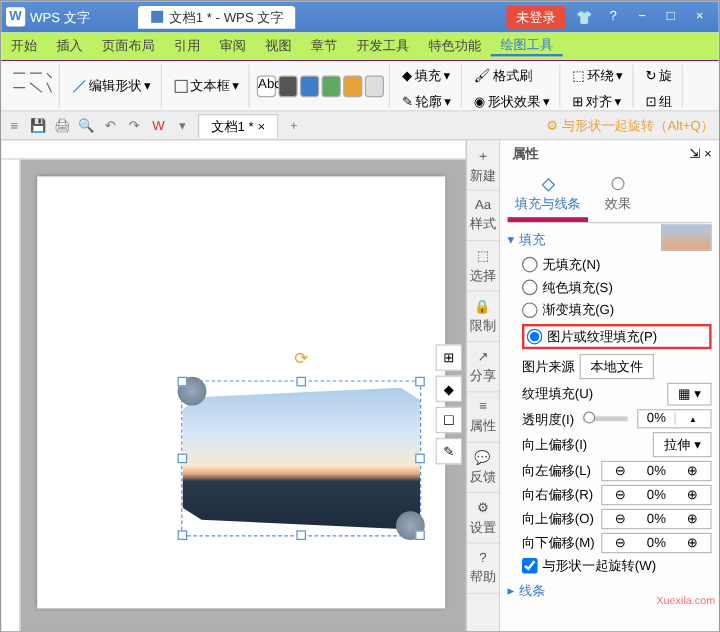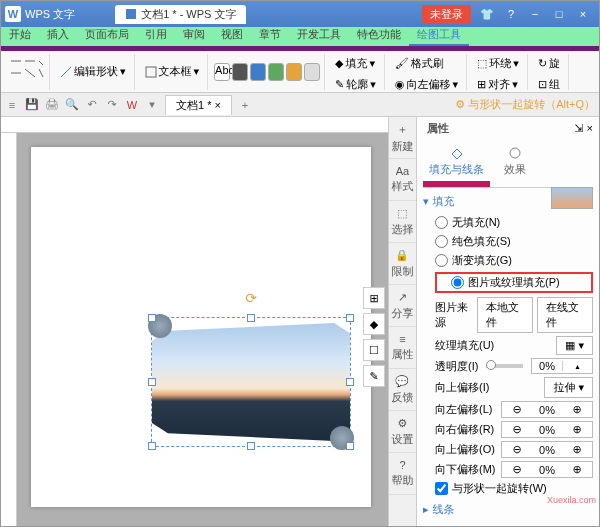--- a/index.html
+++ b/index.html
@@ -3,21 +3,21 @@
 <meta charset="utf-8">
 <style>
 *{box-sizing:border-box;margin:0;padding:0;font-family:"Microsoft YaHei",sans-serif;font-size:11px}
 body{background:#fff;width:600px;height:527px;overflow:hidden;border:1px solid #999}
 .titlebar{height:26px;background:linear-gradient(#5b8fd6,#4a7fc8);display:flex;align-items:center;color:#fff;padding:0 4px}
 .titlebar .logo{width:16px;height:16px;background:#fff;color:#4a7fc8;display:inline-flex;align-items:center;justify-content:center;font-weight:bold;border-radius:2px;margin-right:4px}
 .titlebar .tab{background:#fff;color:#333;padding:2px 10px;border-radius:3px 3px 0 0;margin-left:40px;display:flex;align-items:center}
 .titlebar .tab svg{margin-right:4px}
 .titlebar .nologin{background:#e74c3c;padding:2px 8px;margin-left:auto;margin-right:4px;border-radius:2px}
 .titlebar .winbtn{width:24px;text-align:center;cursor:pointer}
-.menubar{height:24px;display:flex;border-bottom:5px solid #701a75;background:#86efac}
+.menubar{height:24px;display:flex;align-items:center;border-bottom:1px solid #701a75;background:#bef264}
 .menubar span{padding:0 8px;cursor:pointer;color:#444}
 .menubar span.active{color:#3d7dca;border-bottom:2px solid #3d7dca}
 .ribbon{height:42px;background:#f8f8f8;border-bottom:1px solid #ccc;display:flex;align-items:center;padding:0 4px;gap:2px;overflow:hidden}
 .rgroup{border-right:1px solid #ddd;padding:0 4px;height:36px;display:flex;align-items:center;gap:2px}
 .rbtn{padding:2px 4px;display:flex;align-items:center;gap:2px;cursor:pointer;white-space:nowrap}
 .swatch{width:16px;height:18px;border:1px solid #aaa;border-radius:3px}
 .sw1{background:#fff}.sw2{background:#555}.sw3{background:#3d7dca}.sw4{background:#5fa85f}.sw5{background:#e8a23a}.sw6{background:#ddd}
 .doctabs{height:24px;background:#eee;display:flex;align-items:center;border-bottom:1px solid #ccc;padding:0 4px;gap:6px}
 .qicon{width:14px;height:14px;color:#777;display:inline-flex;align-items:center;justify-content:center}
 .doctabs .dtab{background:#fff;padding:2px 10px;border:1px solid #ccc;border-bottom:none}
@@ -33,25 +33,25 @@
 .curl{position:absolute;width:24px;height:24px;border-radius:50%;background:radial-gradient(#9ab,#678)}
 .curl.tl{left:-4px;top:-4px}.curl.br{right:-4px;bottom:-4px}
 .handle{position:absolute;width:8px;height:8px;background:#fff;border:1px solid #5b8fd6}
 .rot{position:absolute;left:50%;top:-28px;transform:translateX(-50%);color:#e8a23a;font-size:14px}
 .vtoolbar{width:28px;background:#f0f0f0;border-right:1px solid #ccc;display:flex;flex-direction:column}
 .vbtn{height:42px;display:flex;flex-direction:column;align-items:center;justify-content:center;border-bottom:1px solid #ddd;cursor:pointer;font-size:10px;color:#555;gap:2px}
 .panel{flex:1;background:#fdfdfd;padding:4px 6px;overflow:hidden;position:relative}
 .panel-title{font-weight:bold;color:#555;margin-left:4px}
 .ptabs{display:flex;gap:8px;margin:6px 0;border-bottom:1px solid #ccc}
 .ptab{padding:4px 6px;display:flex;flex-direction:column;align-items:center;gap:2px;cursor:pointer;color:#666}
-.ptab.active{color:#3d7dca;border-bottom:6px solid #be185d}
+.ptab.active{color:#3d7dca;border-bottom:4px solid #be185d}
 .section-h{display:flex;align-items:center;gap:4px;color:#3d7dca;margin:6px 0;cursor:pointer}
 .opt{display:flex;gap:4px;margin:4px 0 4px 12px}
 .opt input[type=radio]{cursor:pointer}
-.redbox{border:2px solid #e33;padding:1px 14px}
+.redbox{border:2px solid #e33;padding:1px 2px}
 .thumb{position:absolute;right:6px;top:70px;width:42px;height:22px;background:linear-gradient(#a8c8e8,#e8a878);border:1px solid #aaa}
 .row{display:flex;align-items:center;gap:4px;margin:3px 0 3px 12px}
 .btn{border:1px solid #bbb;padding:2px 8px;background:#fff;cursor:pointer}
 .spin{display:flex;align-items:center;border:1px solid #bbb;background:#fff}
 .spin span{padding:1px 6px;min-width:30px;text-align:center}
 .spin .ar{width:12px;height:10px;display:flex;align-items:center;justify-content:center;border-left:1px solid #ccc;cursor:pointer;font-size:8px}
 .statusbar{height:20px;background:#f0f0f0;border-top:1px solid #ccc;display:flex;align-items:center;padding:0 6px;gap:8px;font-size:10px;color:#555}
 .statusbar .spacer{margin-left:auto}
 .wm{position:absolute;right:4px;bottom:22px;color:#e33;font-size:9px;opacity:.7}
 .float-tools{position:absolute;left:362px;top:170px;display:flex;flex-direction:column;gap:4px}
@@ -113,21 +113,21 @@
     <span class="swatch sw4"></span>
     <span class="swatch sw5"></span>
     <span class="swatch sw6"></span>
   </div>
   <div class="rgroup" style="flex-direction:column;align-items:flex-start">
     <span class="rbtn">◆ <span>填充</span> ▾</span>
     <span class="rbtn">✎ <span>轮廓</span> ▾</span>
   </div>
   <div class="rgroup" style="flex-direction:column;align-items:flex-start">
     <span class="rbtn">🖌 <span>格式刷</span></span>
-    <span class="rbtn">◉ <span>向左偏移</span> ▾</span>
+    <span class="rbtn">◉ <span>形状效果</span> ▾</span>
   </div>
   <div class="rgroup" style="flex-direction:column;align-items:flex-start">
     <span class="rbtn">⬚ <span>环绕</span> ▾</span>
     <span class="rbtn">⊞ <span>对齐</span> ▾</span>
   </div>
   <div class="rgroup" style="flex-direction:column;align-items:flex-start">
     <span class="rbtn">↻ <span>旋</span></span>
     <span class="rbtn">⊡ <span>组</span></span>
   </div>
 </div>
@@ -248,21 +248,20 @@
         <span>渐变填充(G)</span>
       </label>
     <label class="opt redbox">
         <input type="radio" name="f" checked="" style="">
         <span>图片或纹理填充(P)</span>
       </label>
 
     <div class="row">
       <span>图片来源</span>
       <span class="btn redbox">本地文件</span>
-      <span class="btn">在线文件</span>
     </div>
     <div class="row">
         <span>纹理填充(U)</span>
         <span style="margin-left:auto" class="btn">▦ ▾</span>
       </div>
     <div class="row">
         <span>透明度(I)</span>
       <span style="flex:1;height:4px;background:#ccc;margin:0 4px;position:relative">
           <span style="position:absolute;left:0;top:-4px;width:10px;height:10px;border-radius:50%;border:1px solid #888;background:#fff"></span>
         </span>

